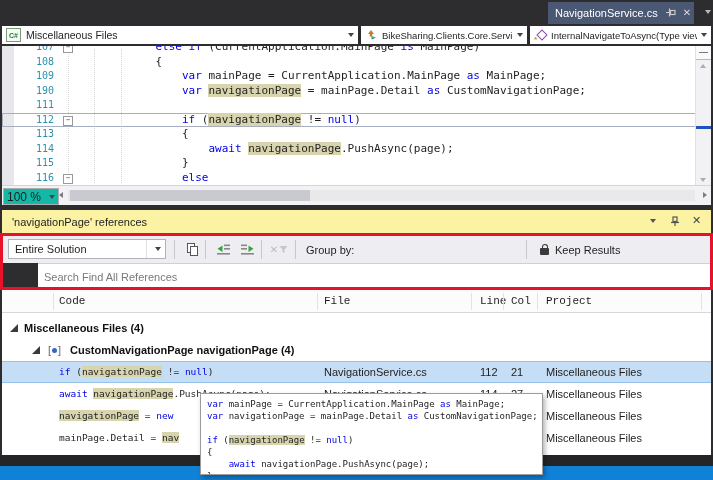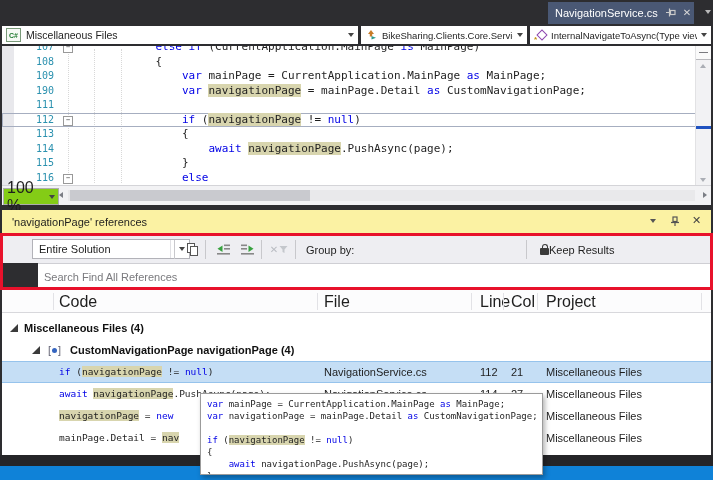--- a/index.html
+++ b/index.html
@@ -50,58 +50,58 @@
   .vsb .split::after{content:"";position:absolute;left:3px;right:3px;top:6px;border-top:1.5px solid #7A7A7E;}
   .aw-u{width:0;height:0;border-left:3.5px solid transparent;border-right:3.5px solid transparent;border-bottom:4.5px solid #ABAEB5;}
   .aw-d{width:0;height:0;border-left:3.5px solid transparent;border-right:3.5px solid transparent;border-top:4.5px solid #ABAEB5;}
   .aw-l{width:0;height:0;border-top:3.5px solid transparent;border-bottom:3.5px solid transparent;border-right:4.5px solid #7B7E85;}
   .aw-r{width:0;height:0;border-top:3.5px solid transparent;border-bottom:3.5px solid transparent;border-left:4.5px solid #7B7E85;}
   .vsb-up{position:absolute;left:4px;top:18px;}
   .vsb-dn{position:absolute;left:4px;bottom:3px;}
   .vsb-mark{position:absolute;left:0;top:80px;width:100%;height:3px;background:#2052C0;}
   
   .hrow{position:absolute;left:2px;top:185px;width:709px;height:20px;background:#F2F2F4;border-top:1px solid #D4D4D8;box-sizing:border-box;}
-  .zoomcombo{position:absolute;left:1px;top:2px;width:48px;height:15px;background:#84cc16;border:1px solid #ADADAD;
-    display:flex;align-items:center;font-size:16px;color:#1e1e1e;padding:0 3px;box-sizing:content-box;}
+  .zoomcombo{position:absolute;left:1px;top:2px;width:48px;height:15px;background:#14b8a6;border:1px solid #ADADAD;
+    display:flex;align-items:center;font-size:12px;color:#1e1e1e;padding:0 3px;box-sizing:content-box;}
   .h-left{position:absolute;left:57px;top:6px;}
   .h-right{position:absolute;right:4px;top:6px;}
   .h-thumb{position:absolute;left:68px;top:4px;width:240px;height:11px;background:#C9CACF;}
   .h-track{position:absolute;left:66px;top:4px;right:16px;height:11px;background:#E9E9EB;}
   
   .reftitle{position:absolute;left:2px;top:210px;width:709px;height:23px;background:var(--title-yellow);
     color:#1e1e1e;font-size:11px;display:flex;align-items:center;padding:0 10px;box-sizing:border-box;}
   .rt-ic{position:absolute;top:6px;}
   .rt-chevron{left:644px;top:9px;}
   .rt-pin{left:668px;}
   .rt-close{left:690px;top:4px;color:#444;font-size:11px;}
   .reftoolbar{position:absolute;left:2px;top:236px;width:709px;height:27px;background:#EEEEF2;}
   .tb-combo{position:absolute;top:3px;height:20px;background:#fff;border:1px solid #B2B2B8;box-sizing:border-box;
-    display:flex;align-items:center;font-size:11px;color:#1e1e1e;padding-left:6px;margin-left:24px;}
+    display:flex;align-items:center;font-size:11px;color:#1e1e1e;padding-left:6px;}
   .tb-combo .carzone{margin-left:auto;height:100%;display:flex;align-items:center;padding:0 4px;border-left:1px solid #E0E0E4;}
   .tb-sep{position:absolute;top:4px;width:0;height:19px;border-left:1px solid #C8C8CC;}
   .tb-btn{position:absolute;top:3px;height:20px;display:flex;align-items:center;justify-content:center;}
   .ic-copy{position:relative;width:11px;height:12px;}
   .ic-copy::before{content:"";position:absolute;left:0;top:0;width:6px;height:8px;border:1px solid #555;background:#fff;}
   .ic-copy::after{content:"";position:absolute;left:3px;top:3px;width:6px;height:8px;border:1px solid #555;background:#fff;}
   .tb-label{position:absolute;top:0;height:27px;display:flex;align-items:center;font-size:11px;color:#1e1e1e;}
-  .keep{position:absolute;left:538px;top:0;height:27px;display:flex;align-items:center;font-size:11px;color:#1e1e1e;}
+  .keep{position:absolute;left:538px;top:0;height:27px;display:flex;align-items:center;gap:6px;font-size:11px;color:#1e1e1e;}
   .ic-lock{position:relative;width:9px;height:7px;background:#3a3a3a;border-radius:1px;margin-top:4px;}
   .ic-lock::before{content:"";position:absolute;left:1.5px;top:-4px;width:4px;height:4px;border:1.5px solid #3a3a3a;border-bottom:none;border-radius:3px 3px 0 0;}
   .ic-fx{color:#B9BCC2;font-weight:bold;font-size:10px;display:flex;align-items:center;gap:1px;}
   .refsearch{position:absolute;left:2px;top:263px;width:709px;height:25px;background:#fff;border-top:1px solid #CFCFD4;box-sizing:border-box;margin-left:36px;}
   .search-input{position:absolute;left:4px;top:2px;width:640px;height:19px;border:none;outline:none;font-size:11px;
     font-family:"Liberation Sans","DejaVu Sans",sans-serif;color:#1e1e1e;background:transparent;}
   .search-input::placeholder{color:#7A7A7E;opacity:1;}
   .srch-ic{position:absolute;left:684px;top:6px;}
   .srch-car{position:absolute;left:701px;top:11px;}
   .red-annotation{position:absolute;left:0;top:233px;width:713px;height:57px;border:3px solid var(--accent-red);
     box-sizing:border-box;z-index:30;pointer-events:none;}
   
   .refheader{position:absolute;left:2px;top:290px;width:709px;height:23px;background:#FCFCFD;border-bottom:1px solid #D8D8DC;box-sizing:border-box;}
-  .hcell{position:absolute;top:0;height:23px;line-height:23px;font-size:16px;color:#1e1e1e;}
+  .hcell{position:absolute;top:0;height:23px;line-height:23px;font-size:11px;color:#1e1e1e;font-family:Liberation Mono, monospace;}
   .hsep{position:absolute;top:3px;height:17px;width:0;border-left:1px solid #E2E2E6;}
   .reflist{position:absolute;left:2px;top:313px;width:709px;height:142px;background:#fff;overflow:hidden;}
   .rrow{position:absolute;left:0;width:100%;height:22px;}
   .rrow.sel{background:var(--selection);box-shadow:inset 0 1px 0 #96C3EC, inset 0 -1px 0 #96C3EC;}
   .tri{position:absolute;top:7px;width:0;height:0;border-left:8px solid transparent;border-bottom:8px solid #3b3b3b;}
   .g-label{position:absolute;top:0;line-height:22px;font-size:11px;color:#111;white-space:nowrap;}
   .g-label b{font-weight:bold;}
   .g-count{font-weight:bold;}
   .bricon{position:absolute;top:0;line-height:22px;font-size:11px;color:#667;}
   .bricon b{display:inline-block;width:5px;height:5px;background:#3565C0;border-radius:50%;margin:0 1px 1px 1px;}

